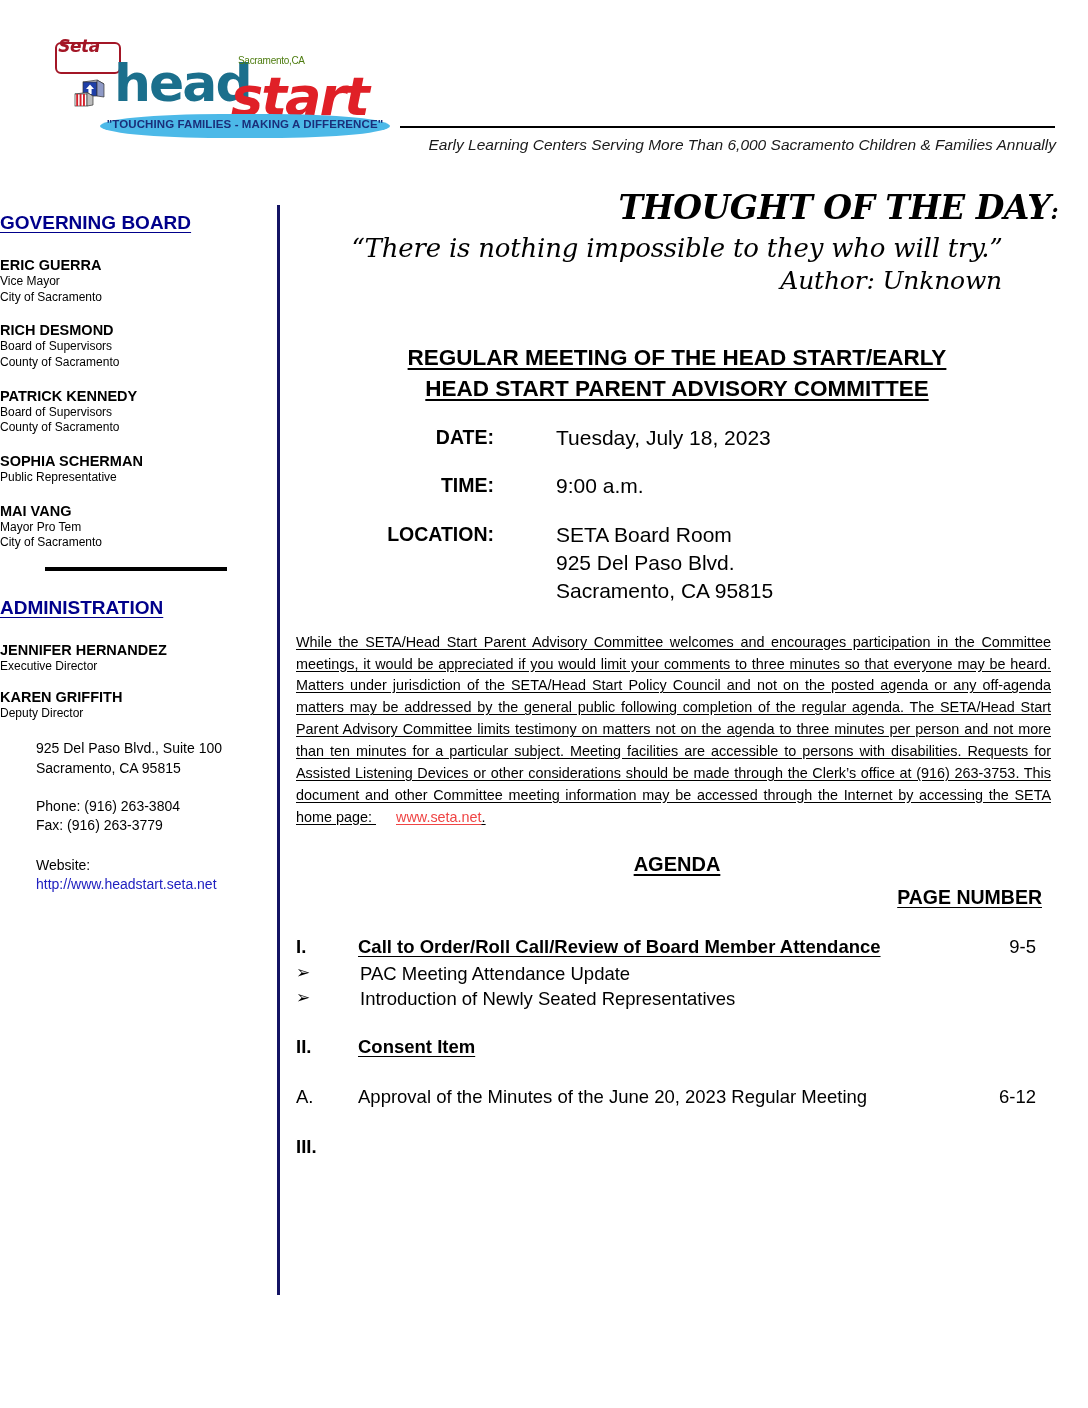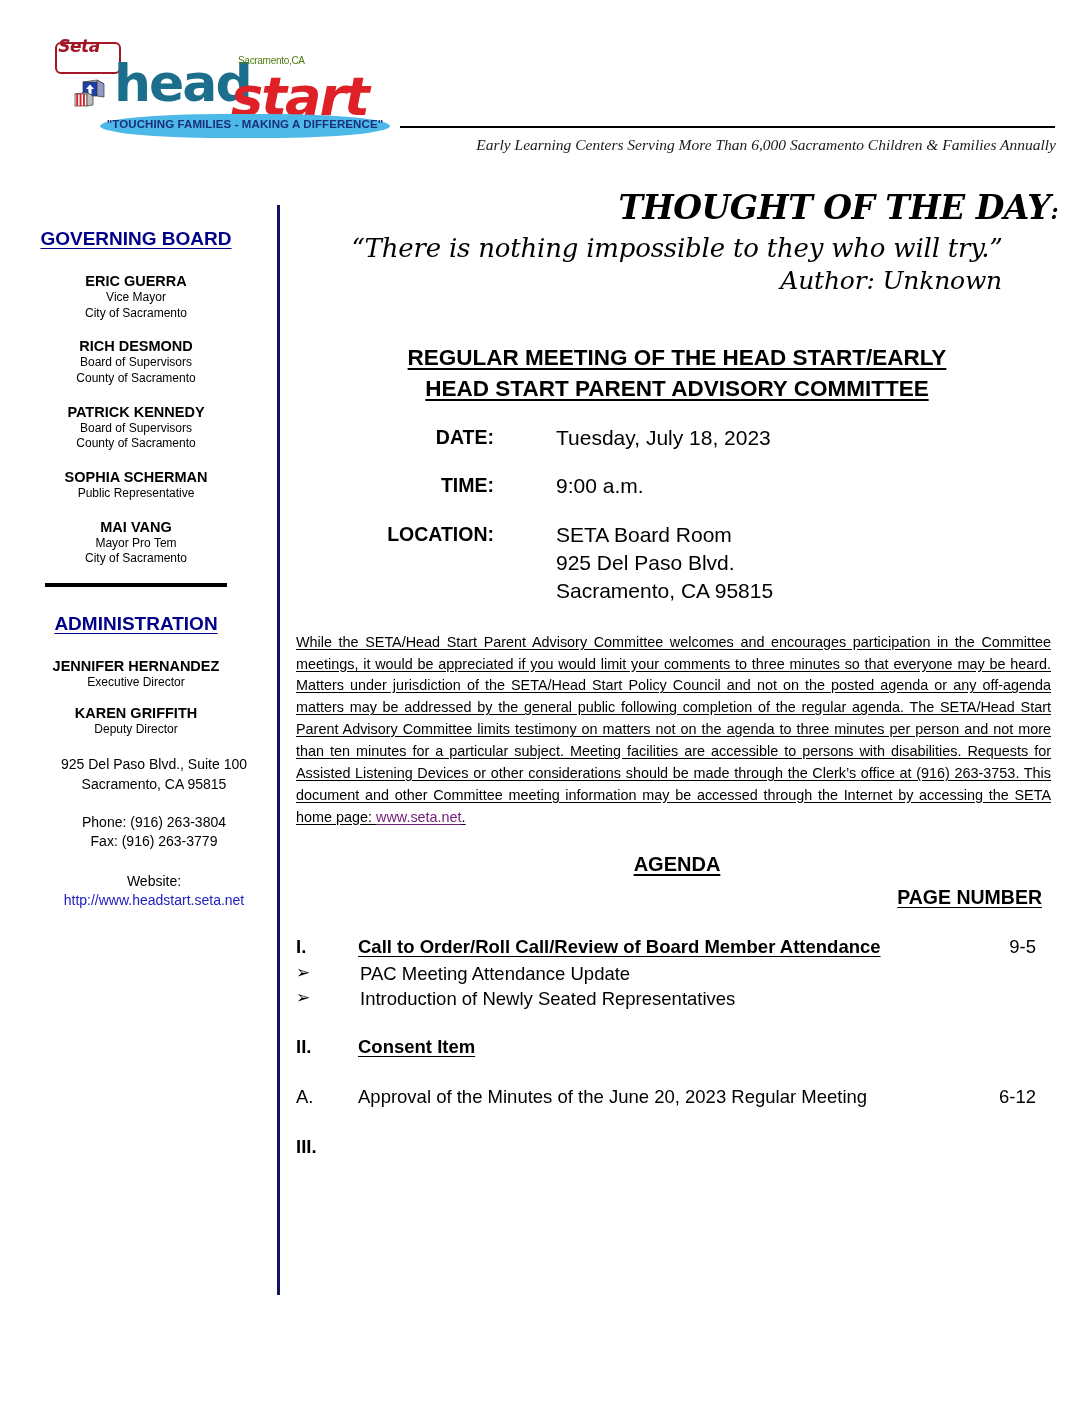--- a/index.html
+++ b/index.html
@@ -107,44 +107,43 @@
     position: absolute;
     left: 400px; top: 126px;
     width: 655px; height: 0;
     border-top: 2px solid #000000;
   }
   #header-tagline {
     position: absolute;
     left: 400px; top: 136px;
     width: 656px;
     text-align: right;
-    font-family: Liberation Serif, serif;
+    font-family: Liberation Sans, sans-serif;
     font-style: italic;
     font-size: 15.5px;
     color: #1a1a1a;
     white-space: nowrap;
   }
 
   
   #vdivider {
     position: absolute;
     left: 277px;
     top: 205px;
     width: 3px;
     height: 1090px;
     background: #141464;
   }
 
   
   #sidebar {
     position: absolute;
     left: 0px;
-    top: 228px;
+    top: 212px;
     width: 272px;
-    text-align: center;
   }
   .side-heading {
     font-family: "Liberation Sans", sans-serif;
     font-weight: bold;
     font-size: 19px;
     color: #00008b;
     text-decoration: underline;
     text-underline-offset: 3px;
     margin: 0 0 22px 0;
   }
@@ -278,22 +277,23 @@
     font-family: "Liberation Sans", sans-serif;
     font-size: 14.4px;
     line-height: 1.52;
     text-align: justify;
     text-justify: inter-word;
     text-decoration: underline;
     text-underline-offset: 2px;
     color: #000;
   }
   #notice a {
-    color: #701a75;
-    text-decoration: underline;
+    color: #ef4444;
+    text-decoration: underline;
+    margin-left: 20px;
   }
 
   #agenda-title {
     margin: 24px 0 0 0;
     text-align: center;
     font-family: "Liberation Sans", sans-serif;
     font-weight: bold;
     font-size: 20px;
     text-decoration: underline;
     text-underline-offset: 3px;

